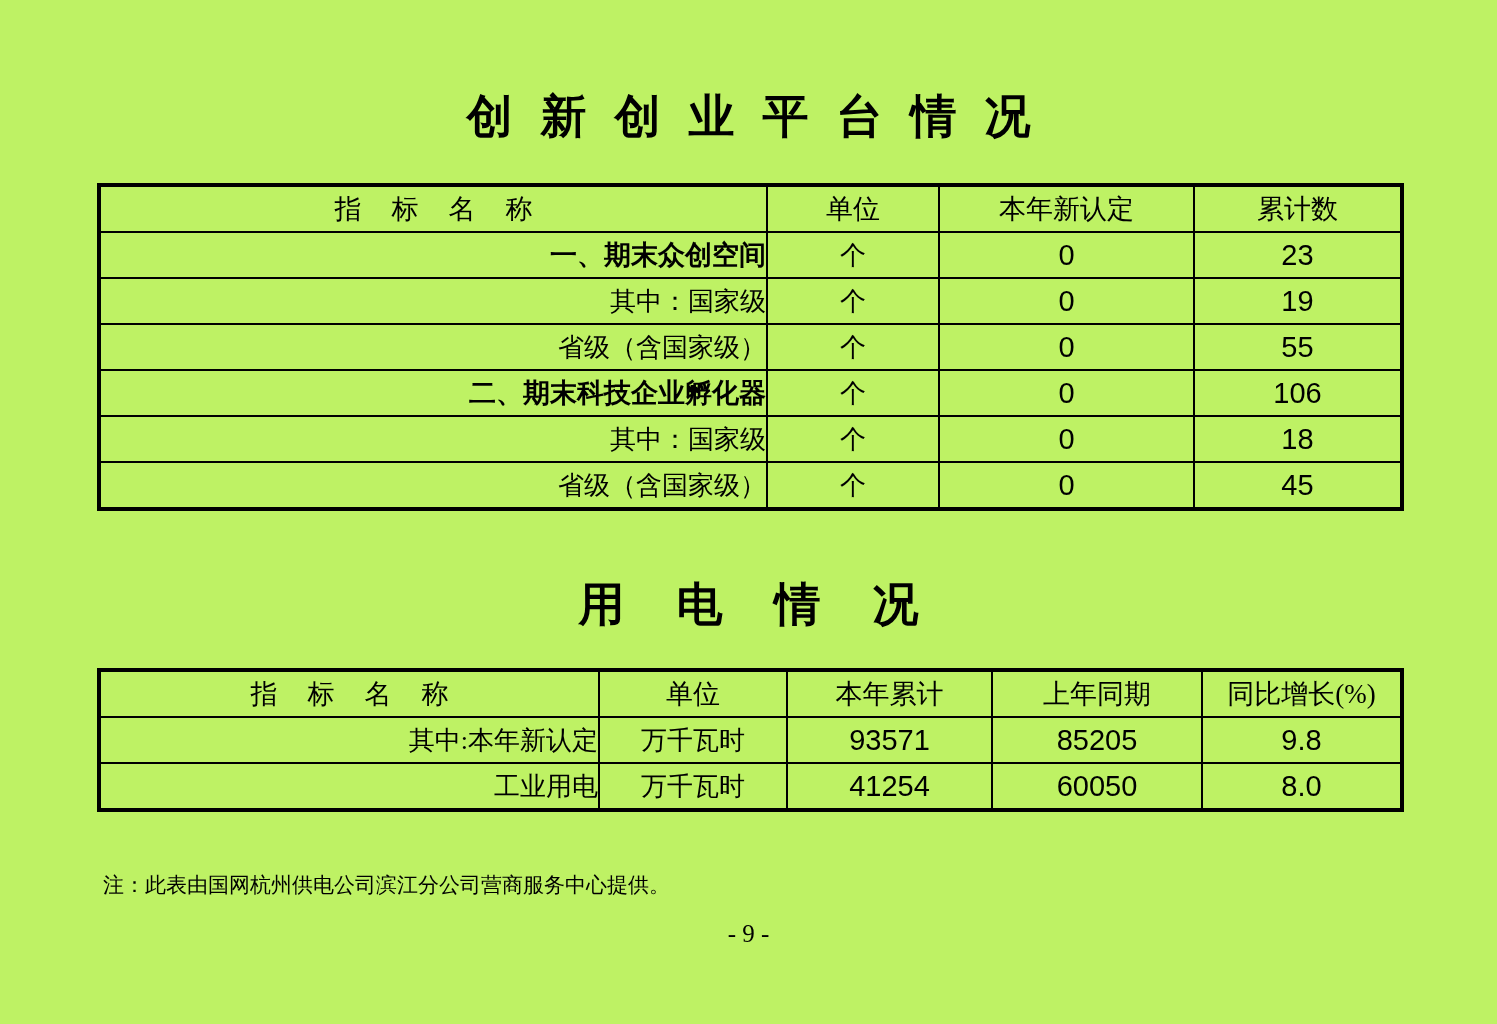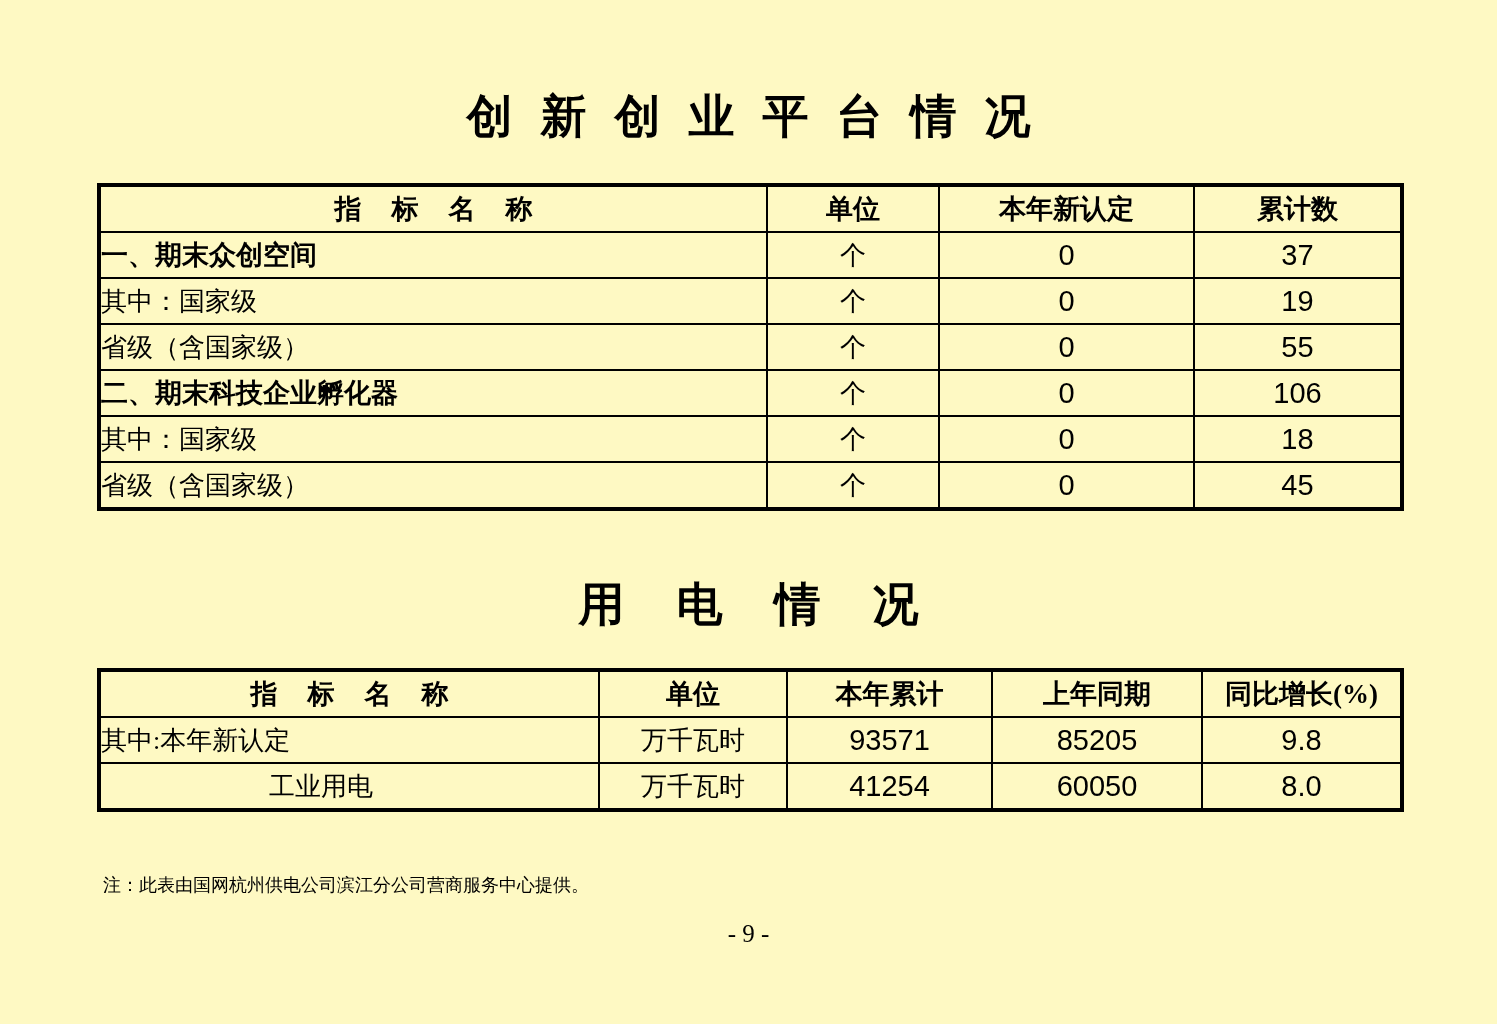--- a/index.html
+++ b/index.html
@@ -4,21 +4,21 @@
 <style>
   html, body {
     margin: 0;
     padding: 0;
     background: #e8e8e8;
   }
   .page {
     position: relative;
     width: 1497px;
     height: 1024px;
-    background: #fef9c3;
+    background: #bef264;
     color: #000000;
     font-family: "Liberation Serif", "DejaVu Serif", serif;
     overflow: hidden;
     margin: 0 auto;
   }
   .doc-title {
     position: absolute;
     left: 0;
     width: 100%;
     text-align: center;
@@ -51,31 +51,31 @@
   table.report th,
   table.report td {
     border: 2px solid #000;
     height: 44px;
     vertical-align: middle;
     padding: 0;
     overflow: hidden;
     white-space: nowrap;
   }
   table.report th {
-    font-weight: 700;
+    font-weight: 400;
     font-size: 27px;
     text-align: center;
     font-family: "Liberation Serif", "DejaVu Serif", serif;
   }
   th.hdr-ind {
     letter-spacing: 30px;
     text-indent: 30px;
   }
   td.ind {
-    text-align: left;
+    text-align: right;
     font-size: 26px;
   }
   td.lvl1 {
     font-weight: 700;
     font-size: 27px;
     padding-left: 16px;
   }
   td.lvl2 { padding-left: 112px; }
   td.lvl3 { padding-left: 196px; }
   table.t2 td.lvl3 { padding-left: 168px; }
@@ -85,21 +85,21 @@
   }
   td.num {
     text-align: center;
     font-family: "Liberation Sans", "DejaVu Sans", sans-serif;
     font-size: 29px;
   }
   .note {
     position: absolute;
     left: 103px;
     top: 870px;
-    font-size: 18px;
+    font-size: 21px;
     line-height: 30px;
   }
   .pagenum {
     position: absolute;
     left: 0;
     top: 920px;
     width: 100%;
     text-align: center;
     font-family: "Liberation Serif", "DejaVu Serif", serif;
     font-size: 25px;
@@ -125,21 +125,21 @@
         <th>单位</th>
         <th>本年新认定</th>
         <th>累计数</th>
       </tr>
     </thead>
     <tbody>
       <tr>
         <td class="ind lvl1">一、期末众创空间</td>
         <td class="unit">个</td>
         <td class="num">0</td>
-        <td class="num">37</td>
+        <td class="num">23</td>
       </tr>
       <tr>
         <td class="ind lvl2">其中：国家级</td>
         <td class="unit">个</td>
         <td class="num">0</td>
         <td class="num">19</td>
       </tr>
       <tr>
         <td class="ind lvl3">省级（含国家级）</td>
         <td class="unit">个</td>

